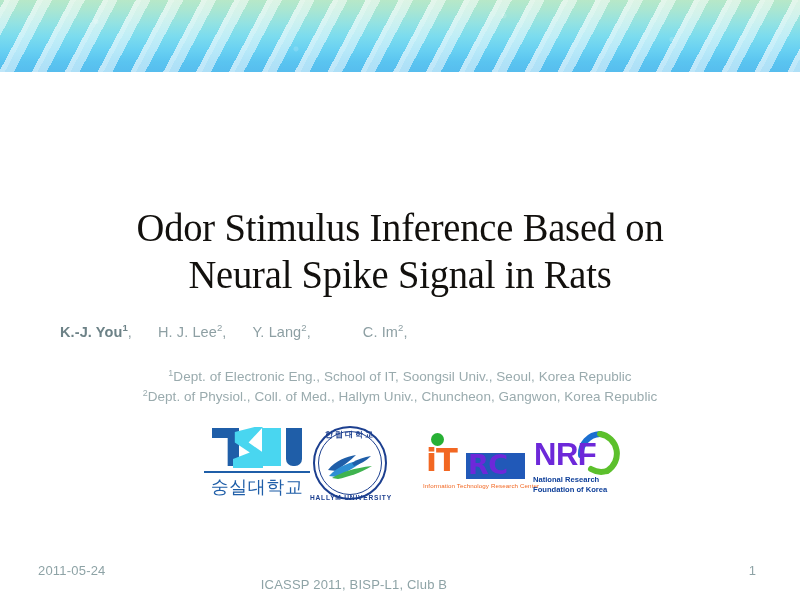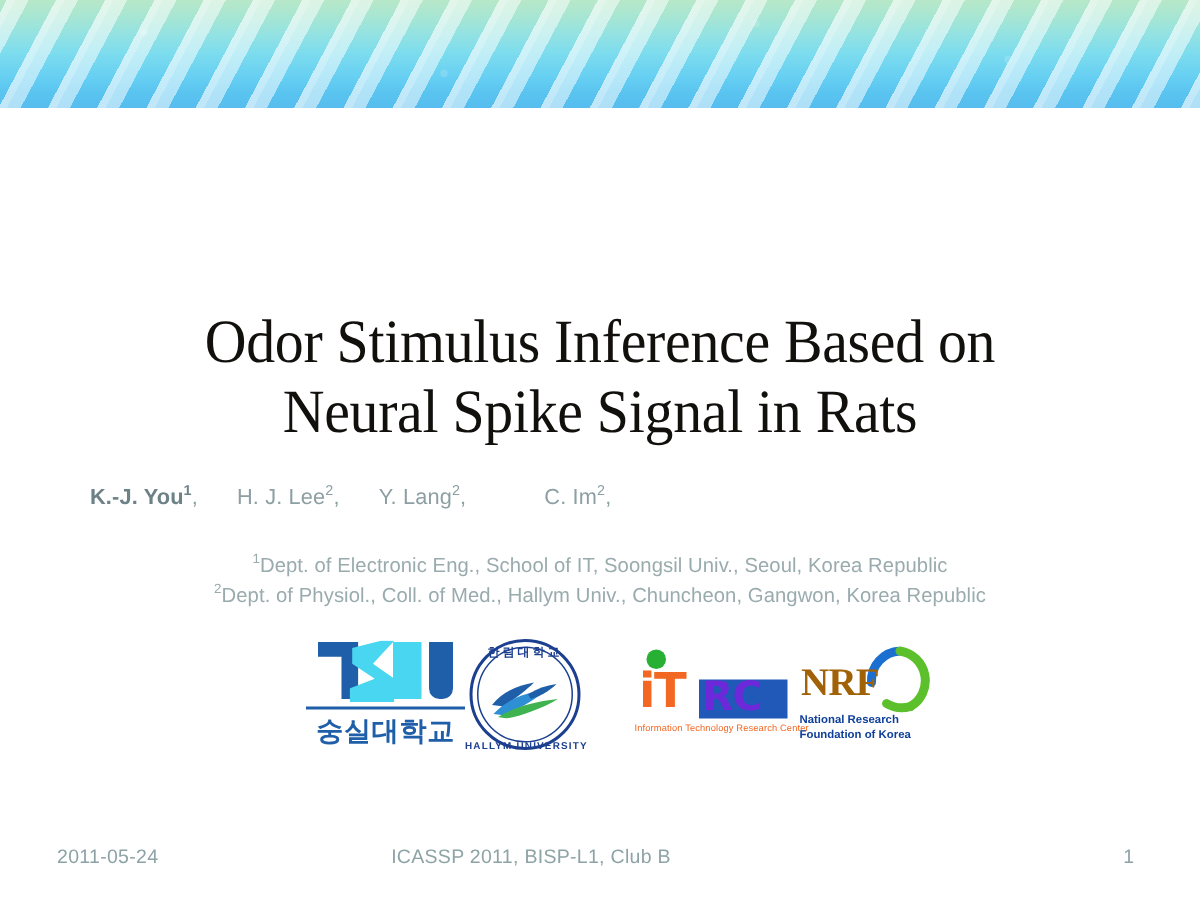--- a/index.html
+++ b/index.html
@@ -161,21 +161,21 @@
   }
   .ssu-rule {
     position: absolute; left: 6px; top: 45px; width: 106px; height: 2px;
     background: #1f5ea8;
   }
   .ssu-kr {
     position: absolute; left: 0; top: 49px; width: 118px;
     text-align: center;
     font-family: "DejaVu Sans", sans-serif;
     font-size: 18px;
-    font-weight: bold;
+    font-weight: normal;
     color: #1f5ea8;
     letter-spacing: 0.5px;
     white-space: nowrap;
   }
 
   
   .logo-hallym {
     position: absolute;
     left: 120px;
     top: 0px;
@@ -265,24 +265,24 @@
   
   .logo-nrf {
     position: absolute;
     left: 343px;
     top: 8px;
     width: 90px;
     height: 68px;
   }
   .nrf-text {
     position: absolute; left: 1px; top: 9px;
-    font-family: Liberation Serif, serif;
-    font-size: 26px;
-    font-weight: bold;
-    color: #a16207;
+    font-family: Liberation Sans, sans-serif;
+    font-size: 31px;
+    font-weight: bold;
+    color: #6d28d9;
     letter-spacing: -0.5px;
     line-height: 30px;
   }
   .nrf-swoosh { position: absolute; left: 44px; top: 0px; width: 46px; height: 46px; }
   .nrf-sub {
     position: absolute; left: 0px; top: 44px; width: 90px;
     font-size: 7.6px;
     font-weight: bold;
     color: #0e3f99;
     line-height: 10px;
@@ -294,21 +294,21 @@
     position: absolute;
     left: 38px;
     top: 563px;
     font-size: 13px;
     color: #8ea3a6;
     letter-spacing: 0.2px;
   }
   .footer-center {
     position: absolute;
     left: 0;
-    top: 563px;
+    top: 577px;
     width: 708px;
     text-align: center;
     font-size: 13px;
     color: #8ea3a6;
     letter-spacing: 0.2px;
   }
   .footer-page {
     position: absolute;
     right: 44px;
     top: 563px;

